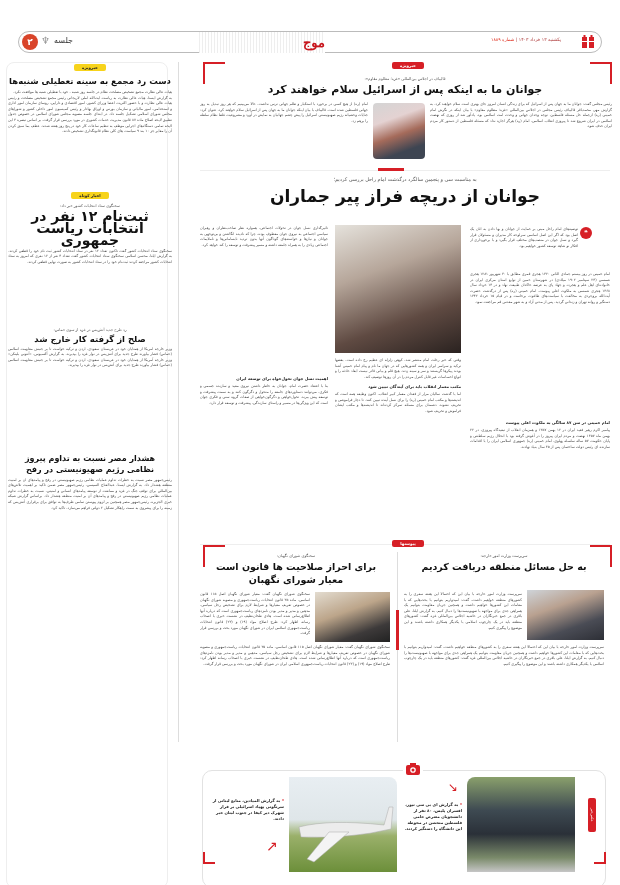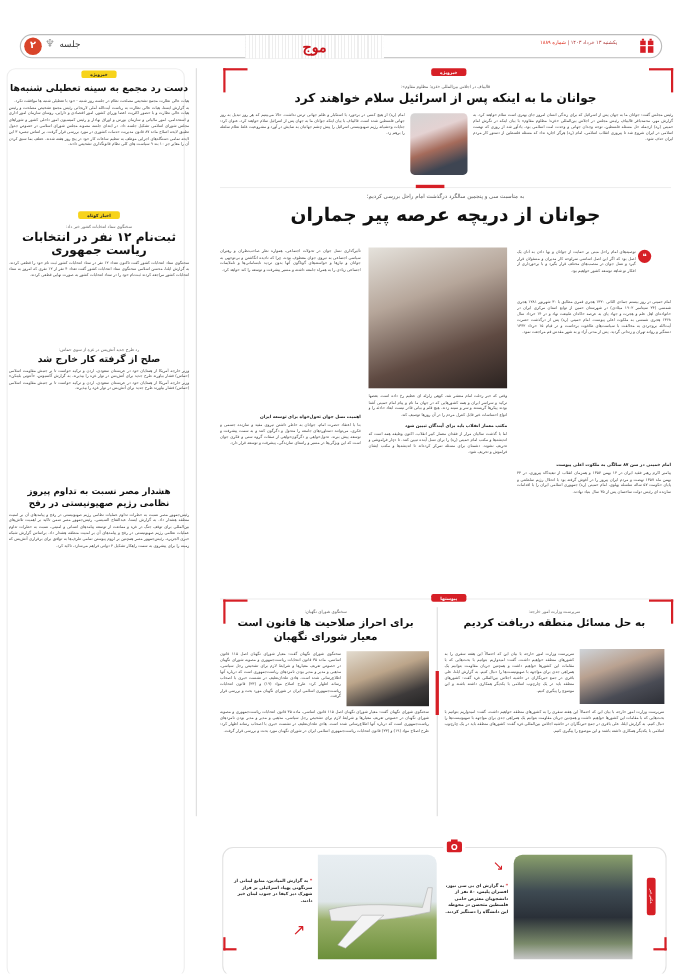--- a/index.html
+++ b/index.html
@@ -2,21 +2,21 @@
 <html><head>
 <meta charset="utf-8">
 <style>
 *{box-sizing:border-box;margin:0;padding:0}
 body{width:620px;height:885px;background:#fff;font-family:"DejaVu Sans",sans-serif;color:#222;position:relative;overflow:hidden;direction:rtl}
 .abs{position:absolute}
 .header{left:18px;top:31px;width:584px;height:22px;border:1.5px solid #bbb;border-radius:12px;background:#fff}
 .hdr-date{right:40px;top:5px;font-size:4.5px;color:#a33}
 .hdr-date span.r{color:#d21}
 .logo-icon{right:6px;top:3px;width:14px;height:14px}
-.logo-center{left:204px;top:0;width:126px;height:21px;background:repeating-linear-gradient(90deg,#eee 0 1px,#fff 1px 3px),repeating-linear-gradient(0deg,#eee 0 1px,transparent 1px 3px);display:flex;align-items:center;justify-content:center}
+.logo-center{left:180px;top:0;width:126px;height:21px;background:repeating-linear-gradient(90deg,#eee 0 1px,#fff 1px 3px),repeating-linear-gradient(0deg,#eee 0 1px,transparent 1px 3px);display:flex;align-items:center;}
 .logo-text{font-family:"DejaVu Serif",serif;font-size:13px;color:#c8161d;font-weight:bold}
 .page-num{left:3px;top:2px;width:16px;height:16px;border-radius:50%;background:#d9442a;color:#fff;font-size:9px;font-weight:bold;display:flex;align-items:center;justify-content:center}
 .sec-icon{left:22px;top:3px;font-size:10px;color:#999}
 .sec-name{left:35px;top:4px;font-size:8px;color:#333}
 .tag{font-size:4px;padding:1px 8px;border-radius:2px;font-weight:bold;text-align:center}
 .tag.y{background:#f7d31b;color:#222}
 .tag.r{background:#d61f26;color:#fff}
 .body-txt{font-size:3.6px;line-height:5.6px;color:#444;text-align:justify}
 .h-big{font-weight:bold;text-align:center;color:#111}
 .kicker{font-size:4.5px;color:#555;text-align:center}
@@ -57,21 +57,21 @@
   <div style="display:flex;justify-content:center;margin-top:6px">
     <span class="tag y">خبرویژه</span>
   </div>
   <div class="h-big" style="font-size:8.5px;margin:5px 0 4px">دست رد مجمع به سینه تعطیلی شنبه‌ها</div>
   <p class="body-txt">هیات عالی نظارت مجمع تشخیص مصلحت نظام در جلسه روز شنبه - خود با تعطیلی شنبه ها موافقت نکرد.</p>
   <p class="body-txt" style="height:88px;overflow:hidden">به گزارش ایسنا، هیات عالی نظارت به ریاست آیت‌الله آملی لاریجانی رئیس مجمع تشخیص مصلحت و رئیس هیات عالی نظارت و با حضور اکثریت اعضا وزرای کشور، امور اقتصادی و دارایی، روسای سازمان امور اداری و استخدامی، امور مالیاتی و سازمان بورس و اوراق بهادار و رئیس کمیسیون امور داخلی کشور و شوراهای مجلس شورای اسلامی تشکیل جلسه داد. در ابتدای جلسه مصوبه مجلس شورای اسلامی در خصوص جدول تطبیق لایحه اصلاح ماده ۸۷ قانون مدیریت خدمات کشوری در مورد بررسی قرار گرفت. بر اساس تبصره ۳ این لایحه تمامی دستگاه‌های اجرایی موظف به تنظیم ساعات کار خود در پنج روز هفته شدند. عطف بما سبق کردن آن را مغایر جز ۱۰ بند ۹ سیاست های کلی نظام قانونگذاری تشخیص دادند.</p>
   <div style="display:flex;justify-content:center;margin-top:8px">
     <span class="tag y">اخبار کوتاه</span>
   </div>
   <div class="kicker" style="font-size:3.8px;margin-top:4px">سخنگوی ستاد انتخابات کشور خبر داد:</div>
-  <div class="h-big" style="font-size:11px;line-height:12px;margin:2px 4px 3px">ثبت‌نام ۱۲ نفر در انتخابات ریاست جمهوری</div>
+  <div class="h-big" style="font-size:14px;line-height:12px;margin:2px 4px 3px">ثبت‌نام ۱۲ نفر در انتخابات ریاست جمهوری</div>
   <p class="body-txt" style="height:68px;overflow:hidden">سخنگوی ستاد انتخابات کشور گفت تاکنون تعداد ۱۲ نفر در ستاد انتخابات کشور ثبت نام خود را قطعی کردند. به گزارش ایلنا، محسن اسلامی سخنگوی ستاد انتخابات کشور گفت تعداد ۴ نفر از ۱۲ نفری که امروز به ستاد انتخابات کشور مراجعه کردند ثبت‌نام خود را در ستاد انتخابات کشور به صورت نهایی قطعی کردند.</p>
   <div class="kicker" style="font-size:3.8px;margin-top:10px">رد طرح جدید آتش‌بس در غزه از سوی حماس:</div>
   <div class="h-big" style="font-size:8.5px;margin:2px 0 3px">صلح از گرفته کار خارج شد</div>
   <p class="body-txt" style="height:100px;overflow:hidden">وزیر خارجه آمریکا از همتایان خود در عربستان سعودی، اردن و ترکیه خواست تا بر جنبش مقاومت اسلامی (حماس) فشار بیاورند طرح جدید برای آتش‌بس در نوار غزه را بپذیرند. به گزارش آکسیوس، «آنتونی بلینکن» وزیر خارجه آمریکا از همتایان خود در عربستان سعودی، اردن و ترکیه خواست تا بر جنبش مقاومت اسلامی (حماس) فشار بیاورند طرح جدید برای آتش‌بس در نوار غزه را بپذیرند.</p>
   <div class="h-big" style="font-size:8px;line-height:11px;margin:6px 10px 3px">هشدار مصر نسبت به تداوم پیروز نظامی رژیم صهیونیستی در رفح</div>
   <p class="body-txt" style="height:190px;overflow:hidden">رئیس‌جمهور مصر نسبت به خطرات تداوم عملیات نظامی رژیم صهیونیستی در رفح و پیامدهای آن بر امنیت منطقه هشدار داد. به گزارش ایسنا، عبدالفتاح السیسی، رئیس‌جمهور مصر ضمن تاکید بر اهمیت تلاش‌های بین‌المللی برای توقف جنگ در غزه و ممانعت از توسعه پیامدهای انسانی و امنیتی، نسبت به خطرات تداوم عملیات نظامی رژیم صهیونیستی در رفح و پیامدهای آن بر امنیت منطقه هشدار داد. براساس گزارش شبکه خبری الجزیره، رئیس‌جمهور مصر همچنین بر لزوم پیوستن تمامی طرف‌ها به توافق برای برقراری آتش‌بس که زمینه را برای پیشروی به سمت راهکار تشکیل ۲ دولتی فراهم می‌سازد، تاکید کرد.</p>
 </div>
 
 <div class="abs col-div" style="left:178px;top:62px;height:680px"></div>
 
@@ -82,21 +82,21 @@
 </div>
 <div class="abs kicker" style="left:200px;top:76px;width:410px;font-size:3.8px">قالیباف در اجلاس بین‌المللی «غزه؛ مظلوم مقاوم»:</div>
 <div class="abs h-big" style="left:200px;top:83px;width:410px;font-size:11px">جوانان ما به اینکه پس از اسرائیل سلام خواهند کرد</div>
 <p class="abs body-txt" style="left:430px;top:102px;width:182px;height:62px;overflow:hidden">رئیس مجلس گفت: جوانان ما به جهان پس از اسرائیل که برای زندگی انسان امروز جای بهتری است سلام خواهند کرد. به گزارش مهر، محمدباقر قالیباف رئیس مجلس در اجلاس بین‌المللی «غزه؛ مظلوم مقاوم» با بیان اینکه در نگرش امام خمینی (ره) ازجمله حل مسئله فلسطین، توجه وجدان جهانی و وحدت امت اسلامی بود، یادآور شد از روزی که نهضت اسلامی در ایران شروع شد تا پیروزی انقلاب اسلامی، امام (ره) هرگز اجازه نداد که مسئله فلسطین از دستور کار مردم ایران حذف شود.</p>
 <div class="abs photo" style="left:373px;top:103px;width:52px;height:56px;background:linear-gradient(160deg,#d4d4d4 0%,#e4d2d2 30%,#a56b5b 55%,#3e4552 80%)"></div>
 <p class="abs body-txt" style="left:200px;top:102px;width:168px;height:62px;overflow:hidden">امام (ره) از هیچ کسی در برخورد با استکبار و ظلم جهانی ترس نداشت. حالا می‌بینیم که هر روز تبدیل به روز جهانی فلسطین شده است. قالیباف با بیان اینکه جوانان ما به جهان پس از اسرائیل سلام خواهند کرد، عنوان کرد: جنایات وحشیانه رژیم صهیونیستی اسرائیل را پیش چشم جهانیان به نمایش در آورد و مشروعیت غلط نظام سلطه را برهم زد.</p>
 <div class="abs" style="left:200px;top:170px;width:410px;height:1px;background:#eee"></div>
 <div class="abs" style="left:378px;top:168px;width:26px;height:3px;background:#d61f26"></div>
 
 <div class="abs kicker" style="left:200px;top:176px;width:410px;font-size:5px">به مناسبت سی و پنجمین سالگرد درگذشت امام راحل بررسی کردیم؛</div>
-<div class="abs h-big" style="left:200px;top:186px;width:410px;font-size:17px">جوانان از دریچه عرصه پیر جماران</div>
+<div class="abs h-big" style="left:200px;top:186px;width:410px;font-size:17px">جوانان از دریچه فراز پیر جماران</div>
 
 <div class="abs" style="left:580px;top:227px;width:12px;height:12px;border-radius:50%;background:#d61f26;color:#fff;font-size:7px;display:flex;align-items:center;justify-content:center">❝</div>
 <p class="abs body-txt" style="left:470px;top:227px;width:108px;height:34px;overflow:hidden">توصیه‌های امام راحل مبنی بر حمایت از جوانان و بها دادن به آنان یک اصل بود که اگر این اصل اساسی سرلوحه کار مدیران و مسئولان قرار گیرد و نسل جوان در منصب‌های مختلف قرار بگیرد و با برخورداری از افکار نو شاهد توسعه کشور خواهیم بود.</p>
 
 <div class="abs photo photo2" style="left:335px;top:225px;width:126px;height:128px;border-radius:0"></div>
 <p class="abs body-txt" style="left:470px;top:272px;width:140px;height:96px;overflow:hidden">امام خمینی در روز بیستم جمادی الثانی ۱۳۲۰ هجری قمری مطابق با ۳۰ شهریور ۱۲۸۱ هجری شمسی (۲۴ سپتامبر ۱۹۰۲ میلادی) در شهرستان خمین از توابع استان مرکزی ایران در خانواده‌ای اهل علم و هجرت و جهاد پای به عرصه خاکدان طبیعت نهاد و در ۱۴ خرداد سال ۱۳۶۸ هجری شمسی به ملکوت اعلی پیوست. امام خمینی (ره) پس از درگذشت حضرت آیت‌الله بروجردی به مخالفت با سیاست‌های طاغوت برخاست و در قیام ۱۵ خرداد ۱۳۴۲ دستگیر و روانه تهران و زندانی گردید. پس از مدتی آزاد و به شهر مقدس قم مراجعت نمود.</p>
 <div class="abs" style="left:470px;top:420px;width:140px;font-size:4px;font-weight:bold;color:#222">امام خمینی در سن ۸۷ سالگی به ملکوت اعلی پیوست</div>
 <p class="abs body-txt" style="left:470px;top:428px;width:140px;height:100px;overflow:hidden">پیامبر اکرم رهبر فقید ایران در ۱۲ بهمن ۱۳۵۷ و همزمان انقلاب از تبعیدگاه پیروزی، در ۲۲ بهمن ماه ۱۳۵۷ نهضت و مردم ایران پیروز را در آغوش گرفته بود با انحلال رژیم سلطنتی و پایان حکومت ۵۷ ساله سلسله پهلوی، امام خمینی (ره) جمهوری اسلامی ایران را با اقدامات سازنده ای رئیس دولت ساختمان پس از ۳۵ سال بنیاد نهادند.</p>
 
 <p class="abs body-txt" style="left:335px;top:358px;width:126px;height:28px;overflow:hidden">وقتی که خبر رحلت امام منتشر شد، کوهی زلزله ای عظیم رخ داده است. بغضها ترکید و سراسر ایران و همه کشورهایی که در جهان ما نام و پیام امام خمینی آشنا بودند پیکرها گریستند و سر و سینه زدند. هیچ قلم و بیانی قادر نیست ابعاد حادثه را و انواع احساسات غیر قابل کنترل مردم را در آن روزها توصیف کند.</p>

